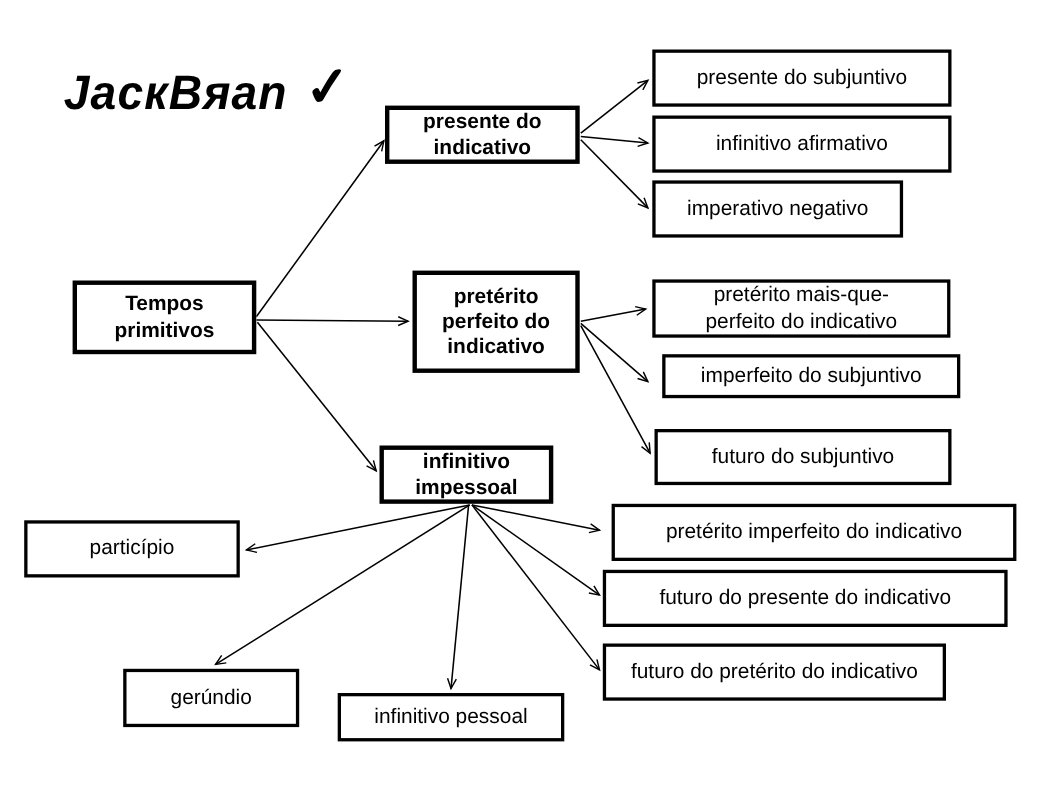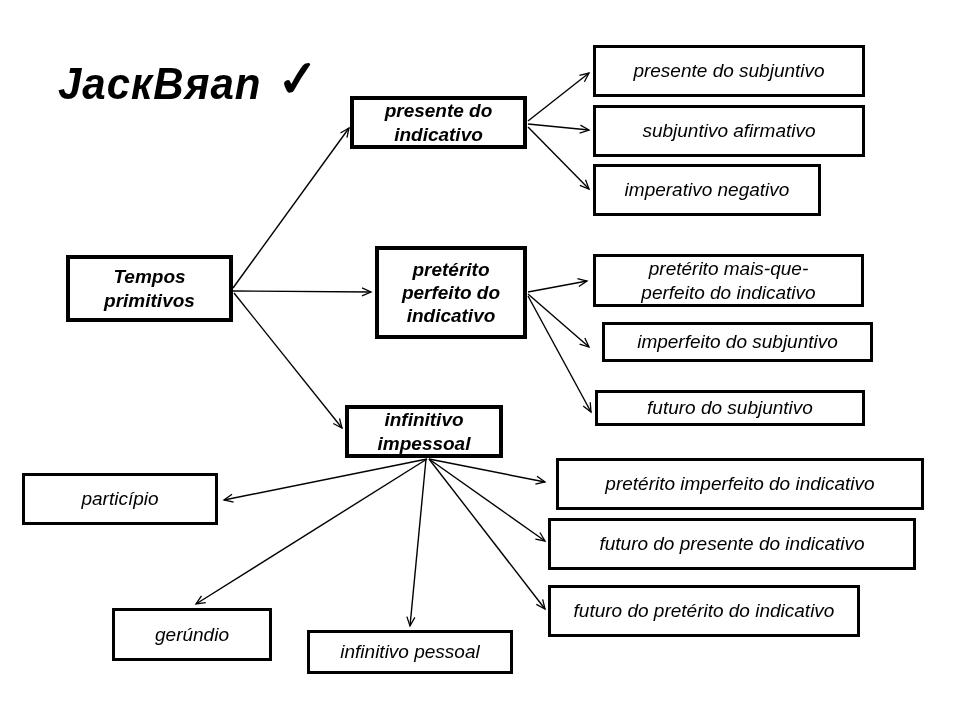--- a/index.html
+++ b/index.html
@@ -30,21 +30,20 @@
     box-sizing: border-box;
     background: #ffffff;
     border: 3px solid #000000;
     display: flex;
     align-items: center;
     justify-content: center;
     text-align: center;
     color: #000000;
     font-size: 19px;
     line-height: 1.22;
-    font-style: italic;
   }
   .box.bold {
     border-width: 4px;
     font-weight: bold;
   }
   .box .lbl {
     white-space: pre-line;
     padding: 0 4px;
   }
   .logo {
@@ -125,37 +124,37 @@
   <div class="box bold" style="left:345px; top:405px; width:158px; height:53px">
     <span class="lbl">infinitivo
 impessoal</span>
   </div>
 
   <div class="box" style="left:593px; top:45px; width:272px; height:52px">
     <span class="lbl">presente do subjuntivo</span>
   </div>
 
   <div class="box" style="left:593px; top:105px; width:272px; height:52px">
-    <span class="lbl">subjuntivo afirmativo</span>
+    <span class="lbl">infinitivo afirmativo</span>
   </div>
 
   <div class="box" style="left:593px; top:164px; width:228px; height:52px">
     <span class="lbl">imperativo negativo</span>
   </div>
 
   <div class="box" style="left:593px; top:254px; width:271px; height:53px">
     <span class="lbl">pretérito mais-que-
 perfeito do indicativo</span>
   </div>
 
   <div class="box" style="left:602px; top:322px; width:271px; height:40px">
     <span class="lbl">imperfeito do subjuntivo</span>
   </div>
 
-  <div class="box" style="left:595px; top:390px; width:270px; height:36px">
+  <div class="box" style="left:595px; top:390px; width:270px; height:51px">
     <span class="lbl">futuro do subjuntivo</span>
   </div>
 
   <div class="box" style="left:22px; top:473px; width:196px; height:52px">
     <span class="lbl">particípio</span>
   </div>
 
   <div class="box" style="left:556px; top:458px; width:368px; height:52px">
     <span class="lbl">pretérito imperfeito do indicativo</span>
   </div>

